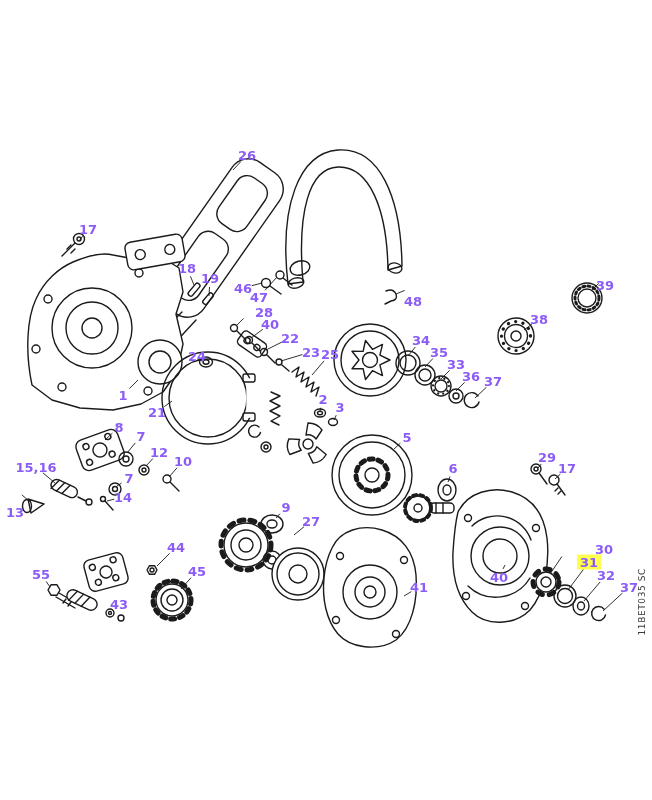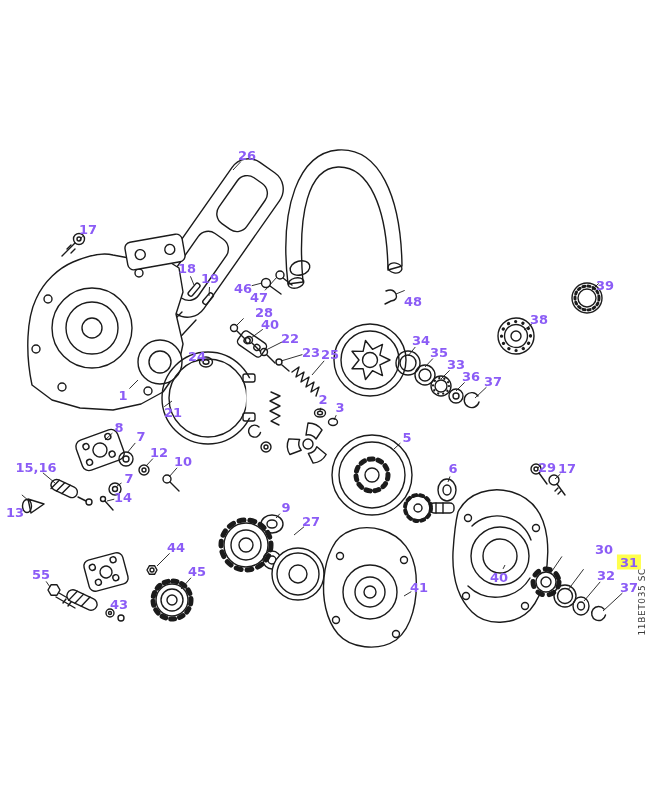--- a/index.html
+++ b/index.html
@@ -369,40 +369,40 @@
     <div class="part-label" style="left: 290px; top: 338px;">22</div>
     <div class="part-label" style="left: 311px; top: 352px;">23</div>
     <div class="part-label" style="left: 189px; top: 356px; padding-left: 16px;">24</div>
     <div class="part-label" style="left: 330px; top: 354px;">25</div>
     <div class="part-label" style="left: 421px; top: 340px;">34</div>
     <div class="part-label" style="left: 439px; top: 352px;">35</div>
     <div class="part-label" style="left: 456px; top: 364px;">33</div>
     <div class="part-label" style="left: 471px; top: 376px;">36</div>
     <div class="part-label" style="left: 493px; top: 381px;">37</div>
     <div class="part-label" style="left: 123px; top: 395px;">1</div>
-    <div class="part-label" style="left: 173px; top: 412px;">21</div>
+    <div class="part-label" style="left: 157px; top: 412px;">21</div>
     <div class="part-label" style="left: 323px; top: 399px;">2</div>
     <div class="part-label" style="left: 340px; top: 407px;">3</div>
     <div class="part-label" style="left: 407px; top: 437px;">5</div>
     <div class="part-label" style="left: 119px; top: 427px;">8</div>
     <div class="part-label" style="left: 141px; top: 436px;">7</div>
     <div class="part-label" style="left: 159px; top: 452px;">12</div>
     <div class="part-label" style="left: 183px; top: 461px;">10</div>
     <div class="part-label" style="left: 36px; top: 467px;">15,16</div>
     <div class="part-label" style="left: 15px; top: 512px;">13</div>
     <div class="part-label" style="left: 129px; top: 478px;">7</div>
     <div class="part-label" style="left: 123px; top: 497px;">14</div>
-    <div class="part-label" style="left: 547px; top: 457px; margin-top: 10px;">29</div>
+    <div class="part-label" style="left: 547px; top: 457px;">29</div>
     <div class="part-label" style="left: 567px; top: 468px;">17</div>
     <div class="part-label" style="left: 453px; top: 468px;">6</div>
     <div class="part-label" style="left: 286px; top: 507px;">9</div>
     <div class="part-label" style="left: 311px; top: 521px;">27</div>
     <div class="part-label" style="left: 176px; top: 547px;">44</div>
     <div class="part-label" style="left: 567px; top: 549px; margin-left: 37px;">30</div>
-    <div class="part-label hl" style="left: 589px; top: 562px; margin-left: 40px;">31</div>
+    <div class="part-label hl" style="left: 589px; top: 562px;">31</div>
     <div class="part-label" style="left: 41px; top: 574px;">55</div>
     <div class="part-label" style="left: 197px; top: 571px;">45</div>
     <div class="part-label" style="left: 606px; top: 575px;">32</div>
     <div class="part-label" style="left: 629px; top: 587px;">37</div>
     <div class="part-label" style="left: 119px; top: 604px;">43</div>
     <div class="part-label" style="left: 499px; top: 577px;">40</div>
     <div class="part-label" style="left: 419px; top: 587px;">41</div>
   </div>
 
 </body></html>

